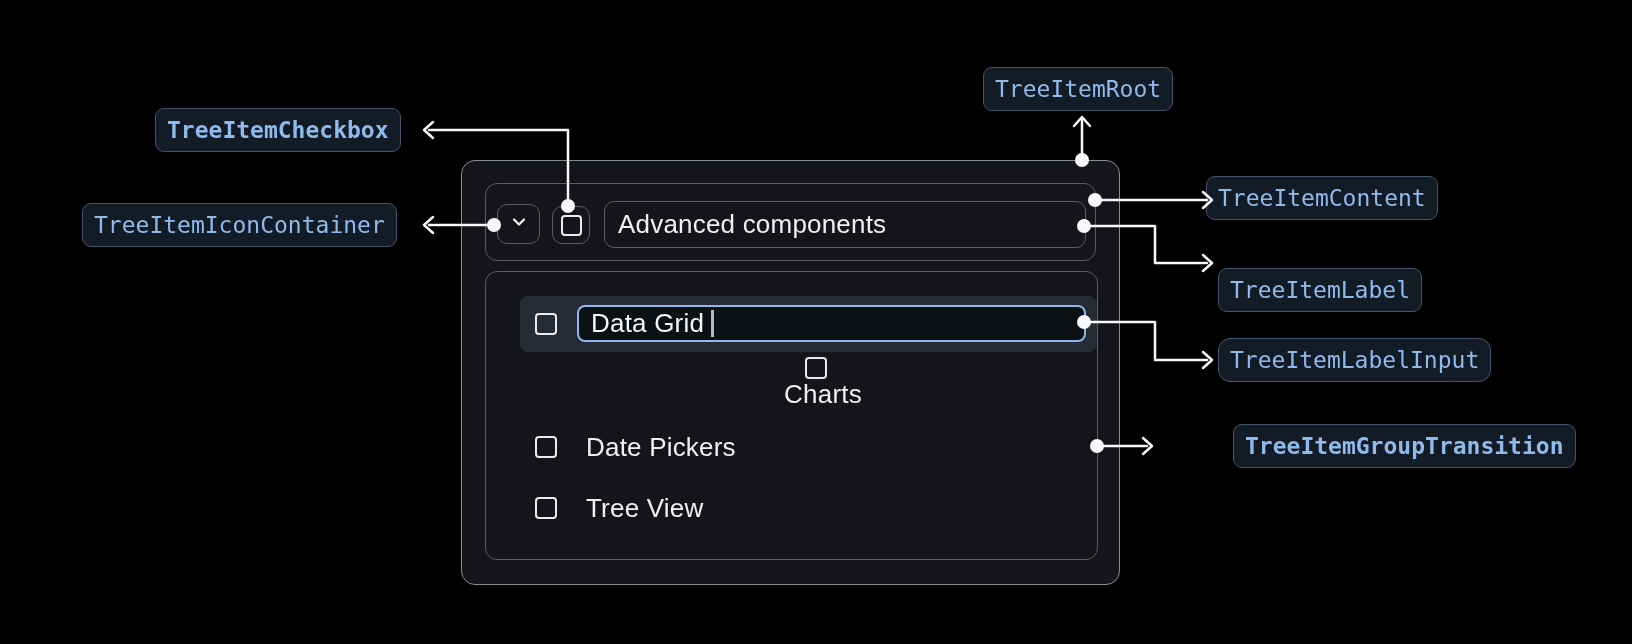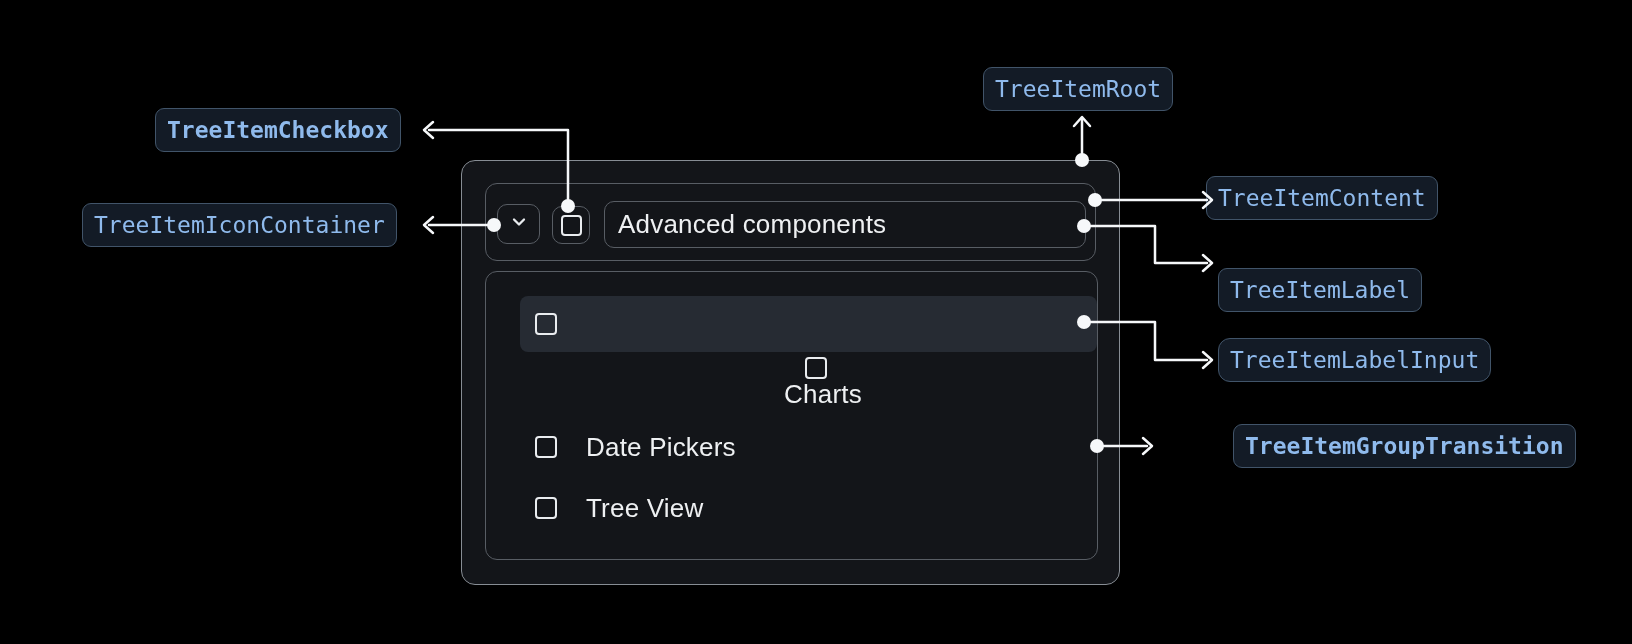--- a/index.html
+++ b/index.html
@@ -116,20 +116,24 @@
       </div>
       <div class="label-box">
         <span>Advanced components</span>
       </div>
     </div>
 
     <div class="group-box">
 
       <div class="tree-row row-selected" style="top:24px;">
         <span class="cb"></span>
+        <div class="label-input">
+          <span>Data Grid</span>
+          <span class="caret"></span>
+        </div>
       </div>
 
       <div class="tree-row" style="top:85px;flex-direction:column;">
         <span class="cb"></span>
         <span class="row-label">Charts</span>
       </div>
 
       <div class="tree-row" style="top:147px;">
         <span class="cb"></span>
         <span class="row-label">Date Pickers</span>

